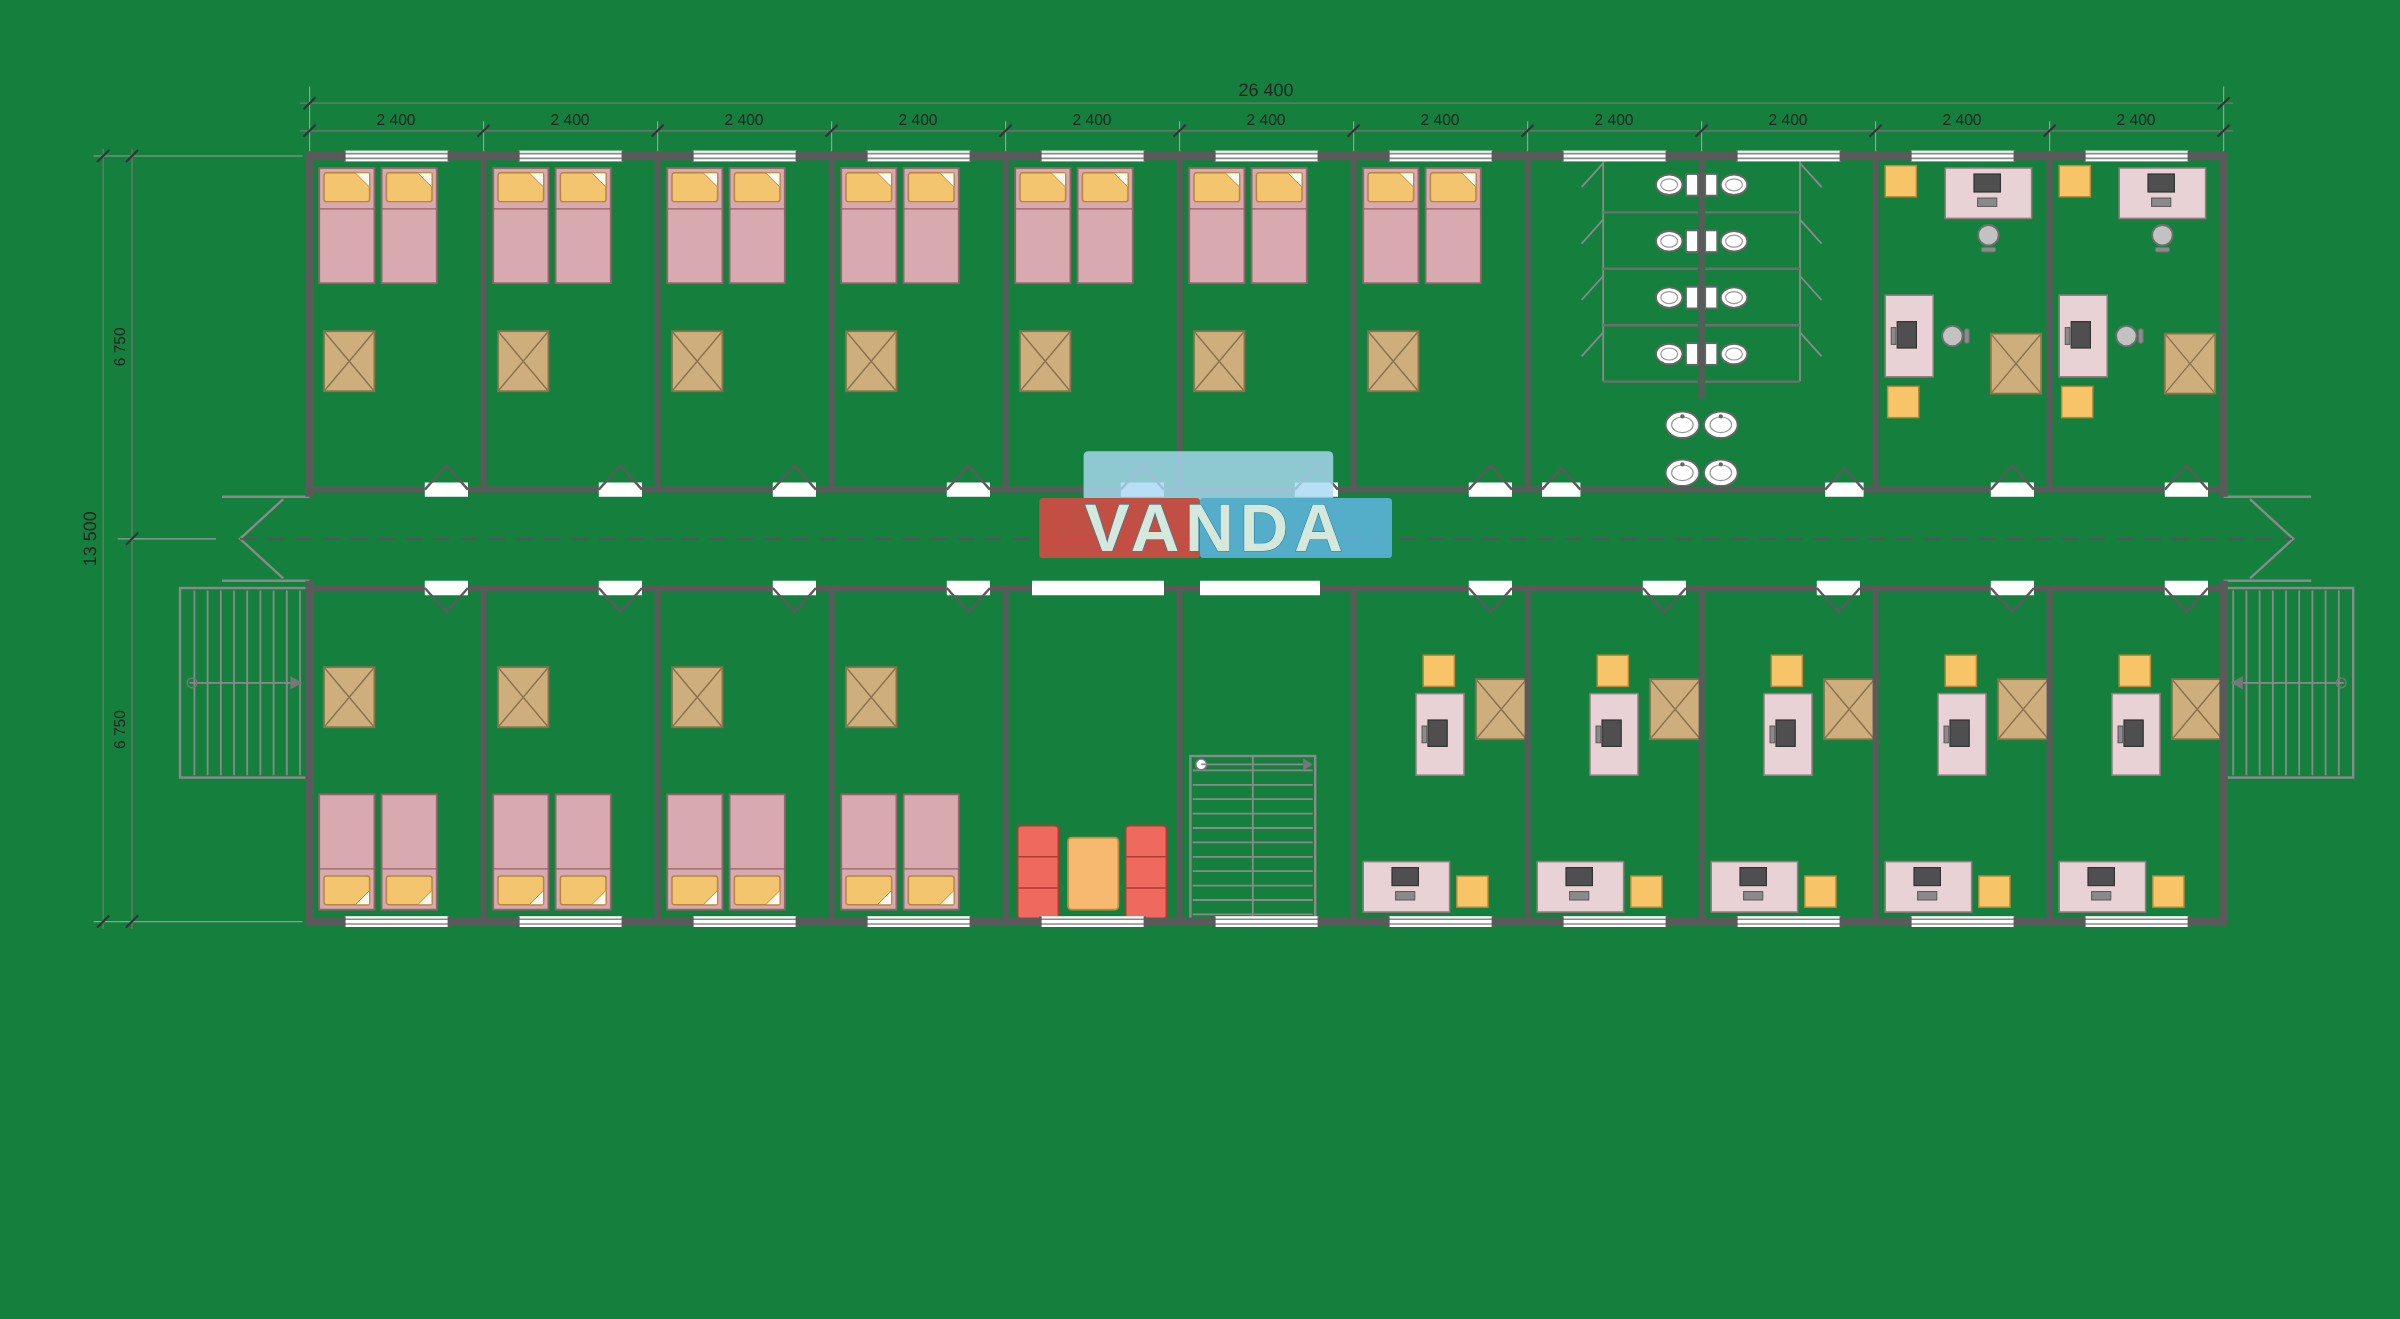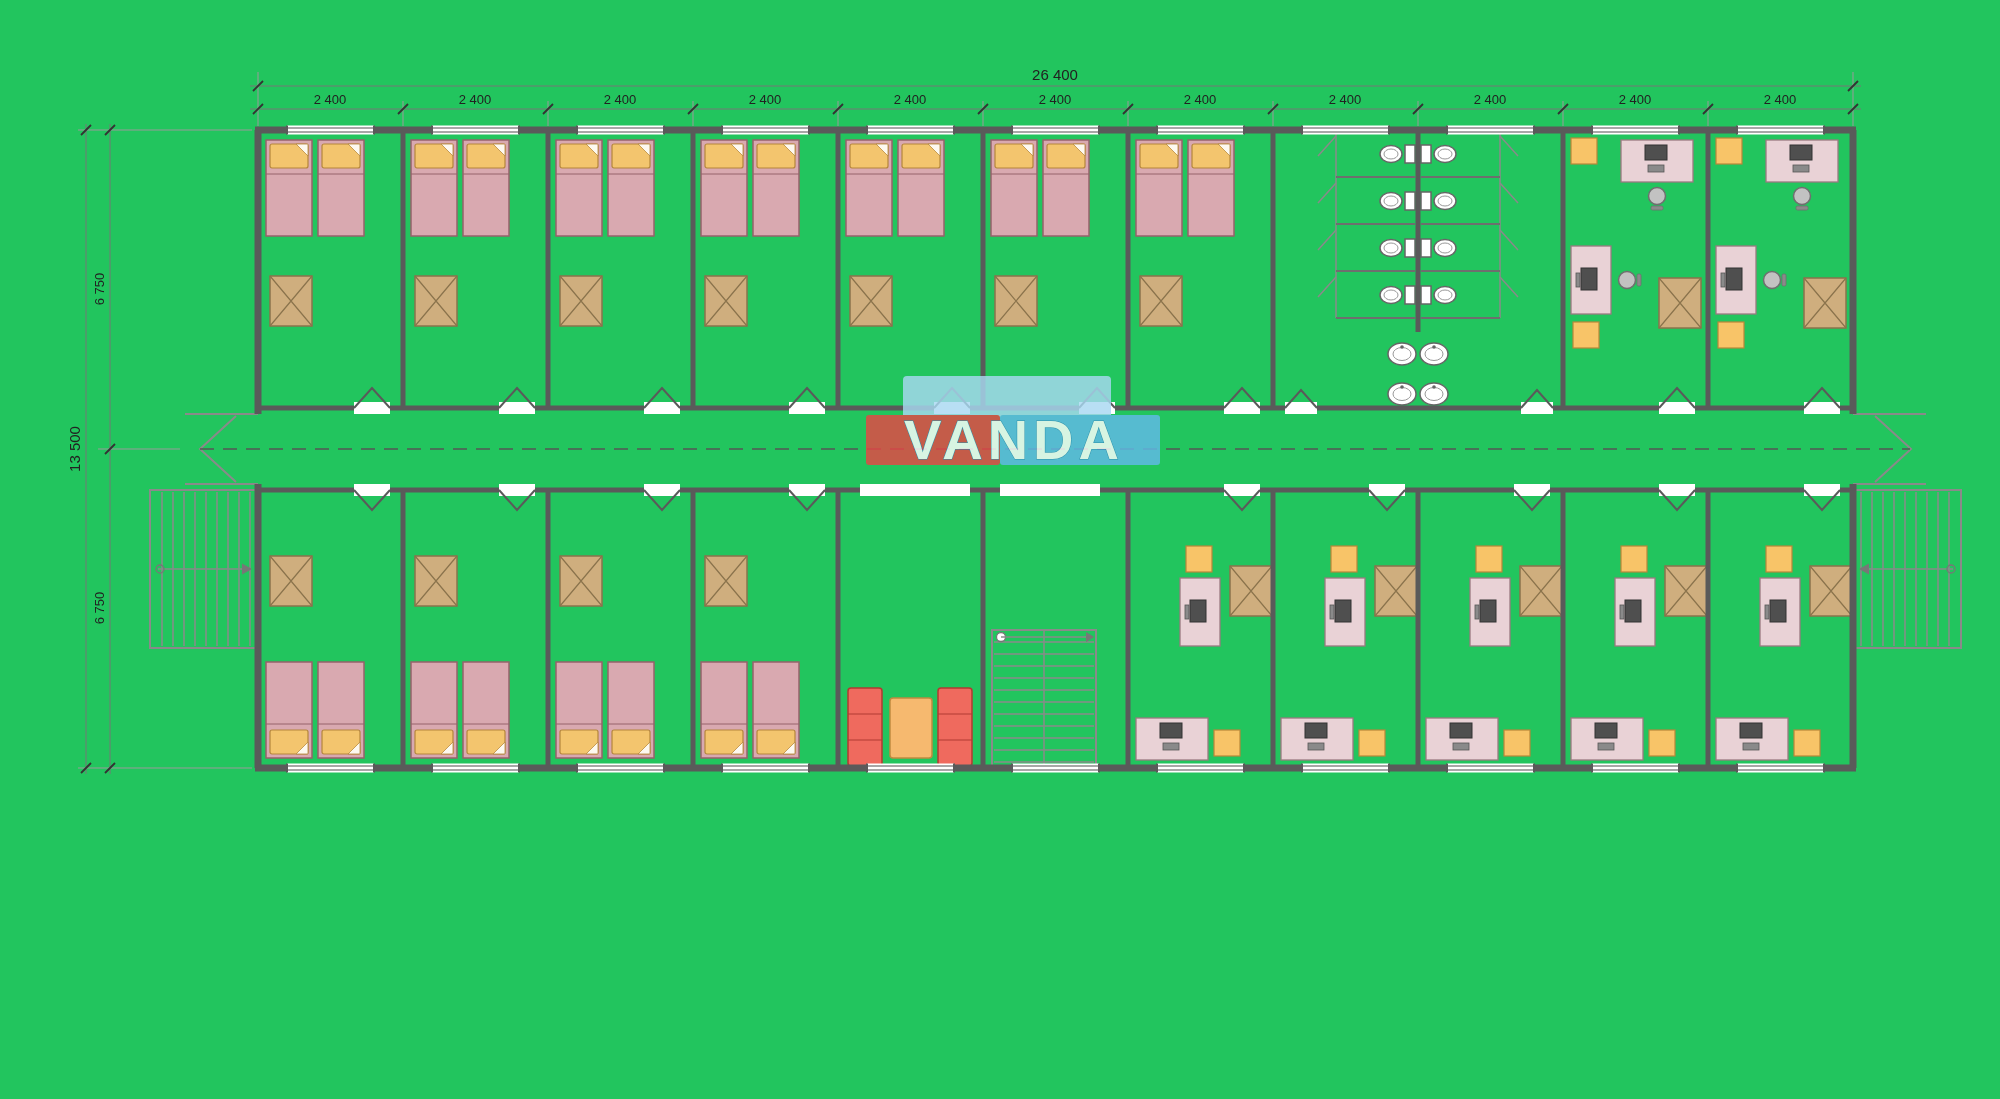--- a/index.html
+++ b/index.html
@@ -1,17 +1,17 @@
 <!DOCTYPE html>
 <html><head>
 <meta charset="utf-8">
 <title>Floor Plan</title>
 <style>
   html,body{margin:0;padding:0;background:#ffffff;}
-  .stage{position:relative;width:2000px;height:1099px;background:#22c55e;overflow:hidden;
+  .stage{position:relative;width:2000px;height:1099px;background:#15803d;overflow:hidden;
          font-family:"Liberation Sans", sans-serif;}
   svg{position:absolute;left:0;top:0;}
   .wall{stroke:#5a5a5a;stroke-width:5;fill:none;}
   .wall-outer{stroke:#5a5a5a;stroke-width:7;fill:none;}
   .thin{stroke:#6e6e6e;stroke-width:2;fill:none;}
   .lighter{stroke:#8a8a8a;stroke-width:2;fill:none;}
   .hair{stroke:#8a8a8a;stroke-width:1.5;fill:none;}
   .door{stroke:#5a5a5a;stroke-width:2;fill:none;}
   .gap{fill:#ffffff;stroke:none;}
   .dash{stroke:#555555;stroke-width:1.5;fill:none;stroke-dasharray:14 9;}

